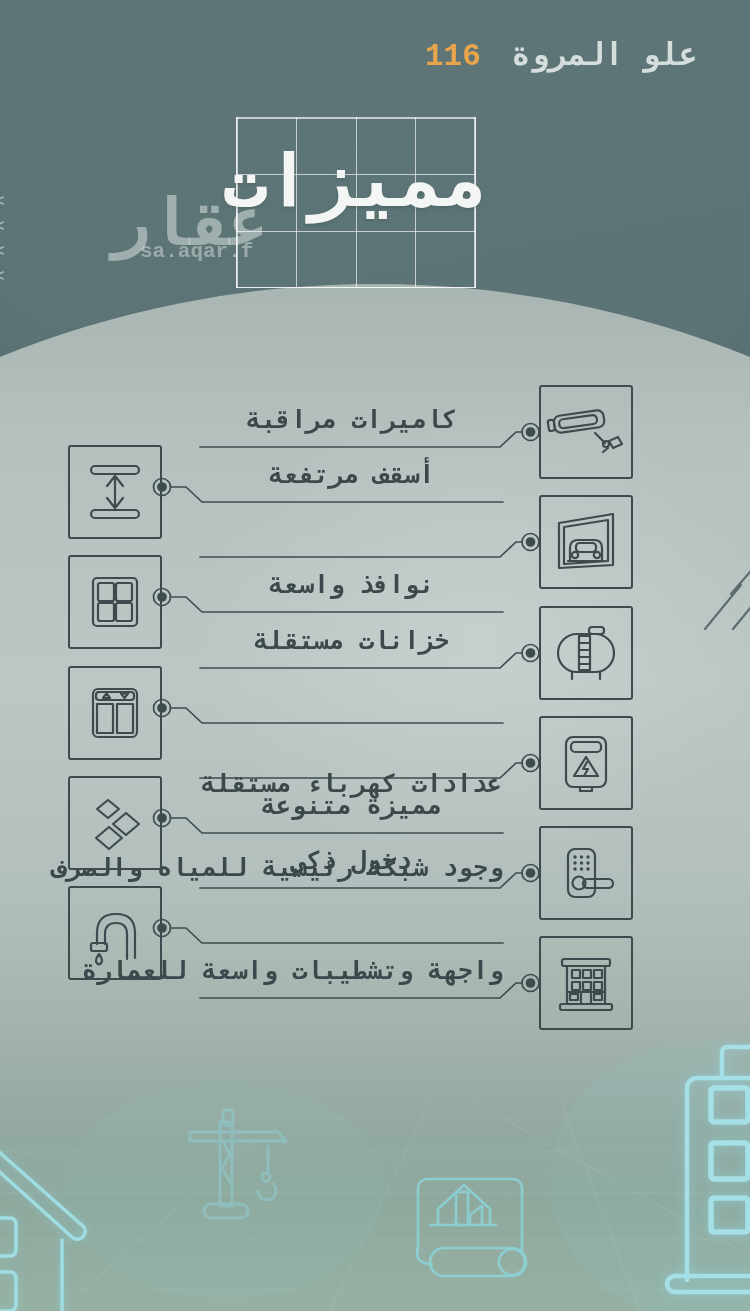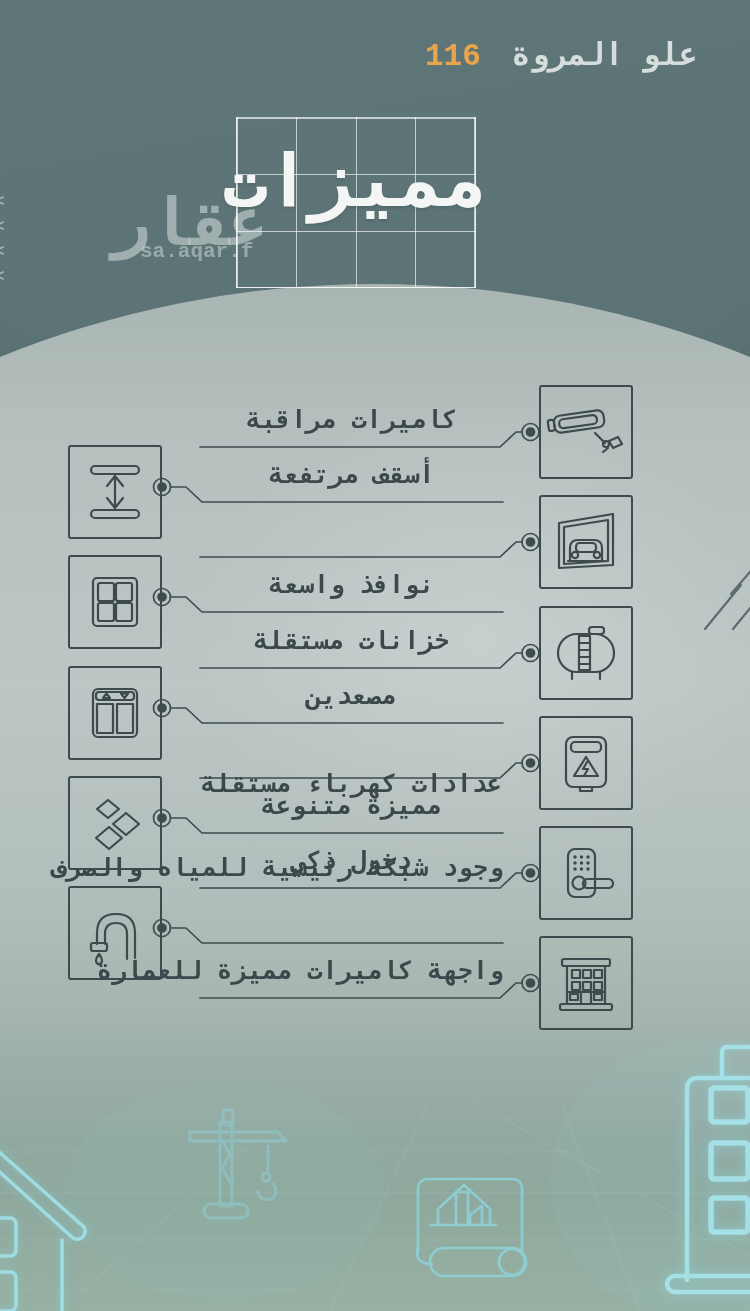--- a/index.html
+++ b/index.html
@@ -193,26 +193,25 @@
       <path d="M705 629 L741 585"></path>
         <path d="M733 629 L756 601"></path>
         <path d="M731 594 L755 566"></path>
     </g>
   </svg>
 
   <div class="flabel" style="top:457px">أسقف مرتفعة</div>
   <div class="flabel" style="top:402px">كاميرات مراقبة</div>
   <div class="flabel" style="top:567px">نوافذ واسعة</div>
   <div class="flabel" style="top:623px">خزانات مستقلة</div>
-  <div class="flabel" style="top:678px">مصعدين</div>
   <div class="flabel" style="top:766px">عدادات كهرباء مستقلة</div>
   <div class="flabel" style="top:788px">مميزة متنوعة</div>
   <div class="flabel" style="top:843px">دخول ذكي</div>
   <div class="flabel" style="top:850px">وجود شبكة رئيسية للمياه والصرف</div>
-  <div class="flabel" style="top:953px">واجهة كاميرات مميزة للعمارة</div>
+  <div class="flabel" style="top:953px">واجهة وتشطيبات واسعة للعمارة</div>
 
   <div class="ibox" style="left:539px;top:385px">
     <svg width="94" height="94" viewBox="0 0 94 94">
       <g transform="rotate(-8 40 36)">
         <rect x="15" y="28" width="50" height="17" rx="6"></rect>
         <rect x="20" y="32" width="38" height="9" rx="4"></rect>
         <rect x="9" y="31" width="6" height="11" rx="2"></rect>
       </g>
       <path d="M56 48 L66 58"></path>
         <circle cx="67" cy="59" r="3"></circle>

